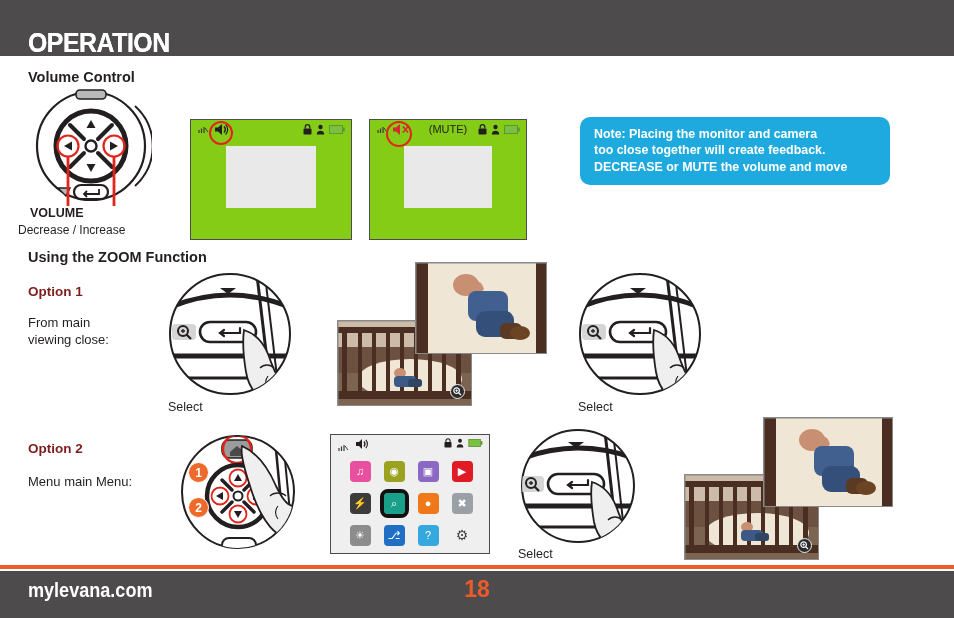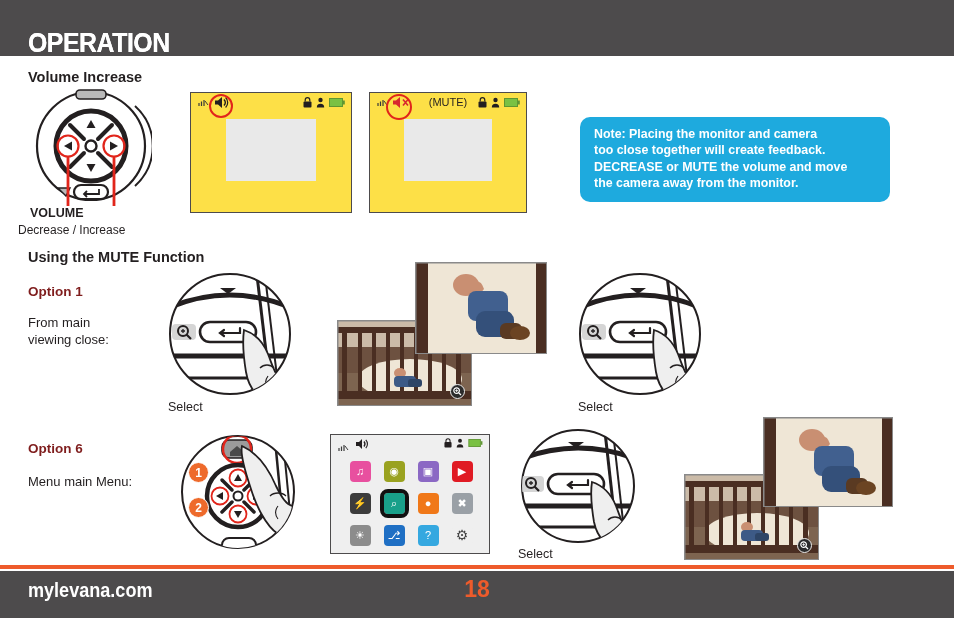--- a/index.html
+++ b/index.html
@@ -38,21 +38,21 @@
   .caption {
     position: absolute; font-size: 12px; color: #231f20; text-align: left;
   }
 
   
   .remote { position: absolute; }
   .remote svg { display: block; }
 
   
   .lcd {
-    position: absolute; background: #fde047; border: 1.5px solid #4d4b4c;
+    position: absolute; background: #84cc16; border: 1.5px solid #4d4b4c; margin-top: 27px;
   }
   .lcd-inner {
     position: absolute; left: 22%; top: 22%; width: 56%; height: 52%;
     background: #e9e9e9;
   }
   .lcd-bar {
     position: absolute; left: 0; top: 0; width: 100%; height: 22px;
   }
   .lcd-sig { position: absolute; left: 7px; top: 5px; font-size: 9px; color: #3a3a3a; }
   .lcd-vol { position: absolute; left: 22px; top: 2px; }
@@ -127,21 +127,21 @@
   }
 </style>
 </head>
 <body>
 
 <div class="page">
 
   <div class="header-bar"></div>
   <div class="header-title">OPERATION</div>
 
-  <div class="sec-title" style="left:28px; top:69px;">Volume Increase</div>
+  <div class="sec-title" style="left:28px; top:69px;">Volume Control</div>
 
   <div class="remote" style="left:30px; top:88px;">
     <svg width="122" height="122" viewBox="0 0 122 122">
       <circle cx="61" cy="58" r="54" fill="#fff" stroke="#231f20" stroke-width="2.2"></circle>
       <path d="M105 18 A54 54 0 0 1 105 98" fill="none" stroke="#231f20" stroke-width="2"></path>
       <rect x="46" y="2" width="30" height="9" rx="4" fill="#b9b9b9" stroke="#231f20" stroke-width="1.6"></rect>
       <circle cx="61" cy="58" r="35" fill="#fff" stroke="#231f20" stroke-width="5"></circle>
       <g stroke="#231f20" stroke-width="4" stroke-linecap="round">
         <line x1="40" y1="37" x2="54" y2="51"></line>
         <line x1="82" y1="37" x2="68" y2="51"></line>
@@ -230,24 +230,23 @@
           </svg>
       </span>
     </div>
     <div class="redring" style="left:16px; top:1px; width:26px; height:26px;"></div>
   </div>
 
   <div class="note-box">
     <p>Note: Placing the monitor and camera</p>
     <p>too close together will create feedback.</p>
     <p>DECREASE or MUTE the volume and move</p>
-    <p>the camera away from the monitor.</p>
-  </div>
-
-  <div class="sec-title" style="left:28px; top:249px;">Using the MUTE Function</div>
+  </div>
+
+  <div class="sec-title" style="left:28px; top:249px;">Using the ZOOM Function</div>
 
   <div class="sub-title" style="left:28px; top:284px;">Option 1</div>
   <div class="body-txt" style="left:28px; top:314px;">From main</div>
   <div class="body-txt" style="left:28px; top:331px;">viewing close:</div>
 
   <div class="remote" style="left:168px; top:272px;">
     <svg width="140" height="128" viewBox="0 0 140 128">
       <circle cx="62" cy="62" r="60" fill="#fff" stroke="#231f20" stroke-width="2"></circle>
       <clipPath id="c1">
           <circle cx="62" cy="62" r="60"></circle>
@@ -353,21 +352,21 @@
         <g>
           <path d="M76 58 C88 62 96 72 100 82 C104 92 106 100 110 104 L140 104 L140 128 L96 128 C86 122 80 112 78 100 C76 88 74 72 76 58 Z" fill="#efefef" stroke="#231f20" stroke-width="1.8"></path>
           <path d="M92 96 C96 92 102 92 106 96" fill="none" stroke="#231f20" stroke-width="1.4"></path>
           <path d="M100 104 c-3 4 -3 9 0 13" fill="none" stroke="#231f20" stroke-width="1.2"></path>
         </g>
       </g>
     </svg>
   </div>
   <div class="caption" style="left:578px; top:400px; width:130px; font-size:12.5px;">Select</div>
 
-  <div class="sub-title" style="left:28px; top:441px;">Option 6</div>
+  <div class="sub-title" style="left:28px; top:441px;">Option 2</div>
   <div class="body-txt" style="left:28px; top:473px;">Menu main Menu:</div>
 
   <div class="remote" style="left:178px; top:434px;">
     <svg width="130" height="120" viewBox="0 0 130 120">
       <circle cx="60" cy="58" r="56" fill="#fff" stroke="#231f20" stroke-width="2"></circle>
       <clipPath id="c3">
           <circle cx="60" cy="58" r="56"></circle>
         </clipPath>
       <g clip-path="url(#c3)">
         <line x1="96" y1="-5" x2="108" y2="120" stroke="#231f20" stroke-width="2.5"></line>

